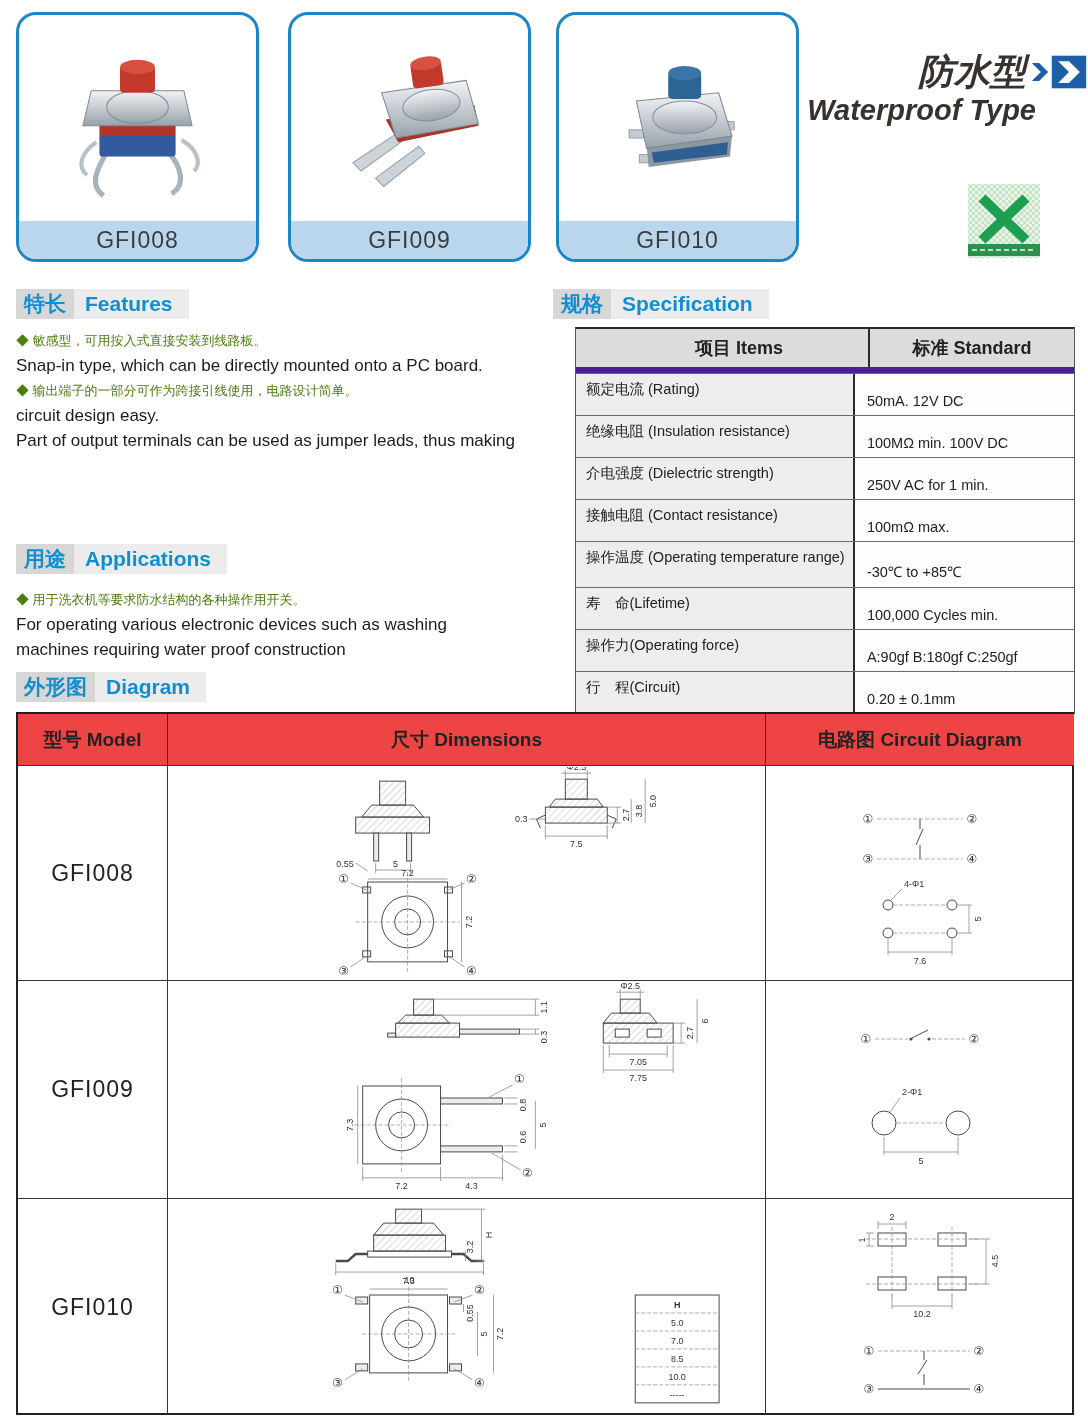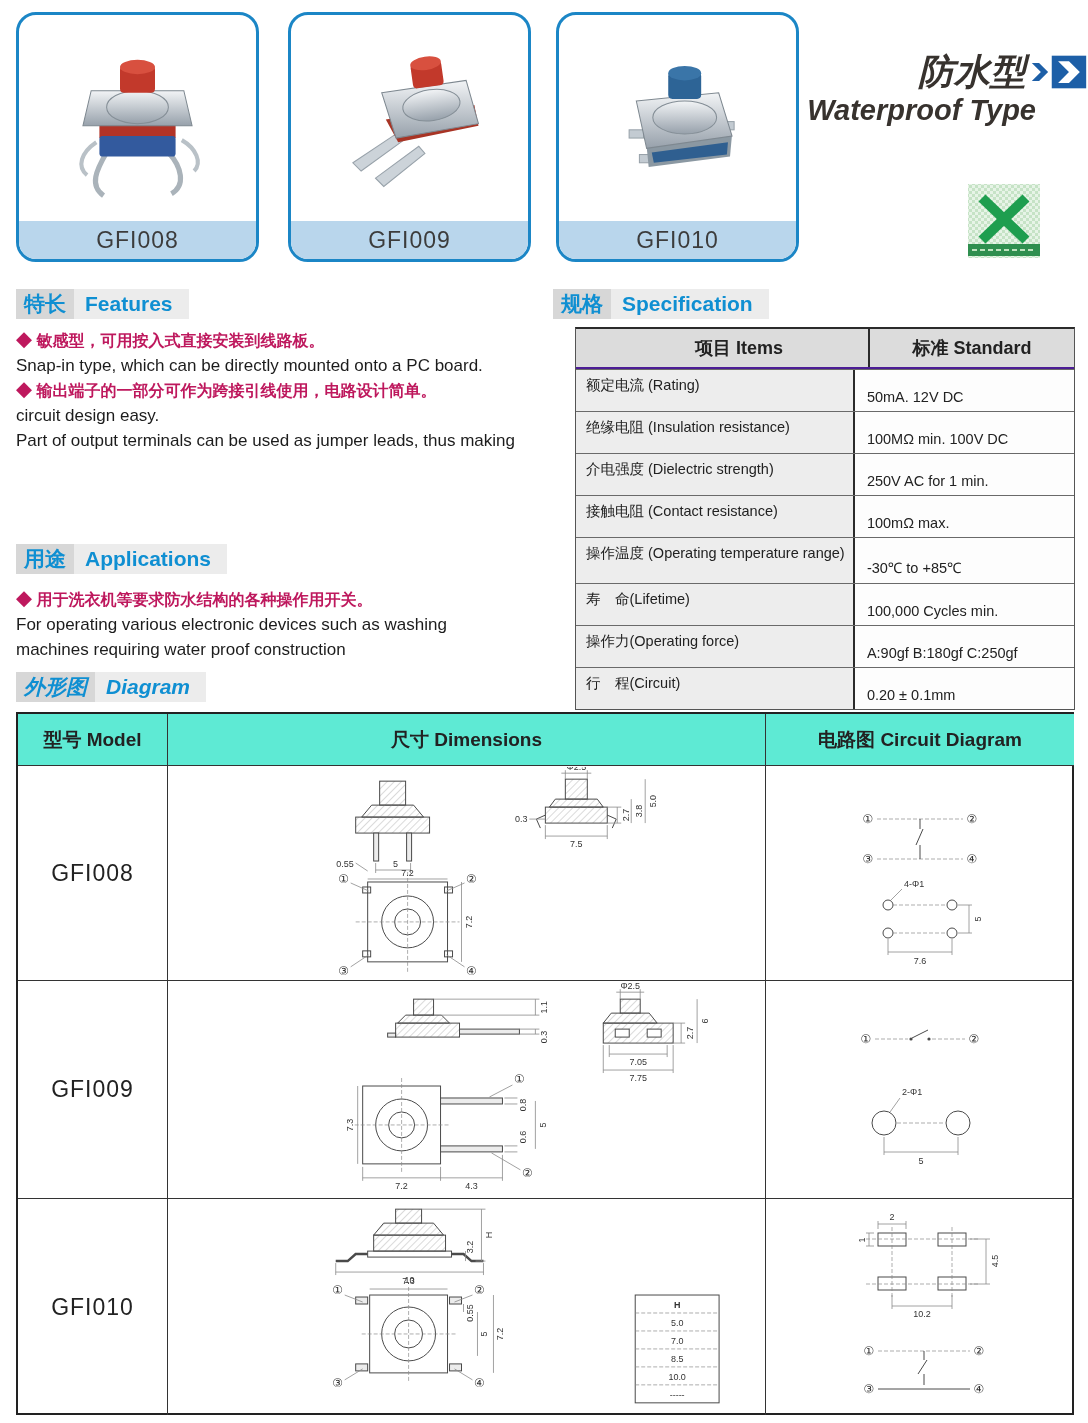--- a/index.html
+++ b/index.html
@@ -25,44 +25,44 @@
               font-style:italic; color:#37322e;text-align:right; }
   .cert-logo { position:absolute; top:182px; right:46px; width:76px; height:78px; }
 
   
   .sec { position:absolute; display:flex; font-weight:bold; font-size:21px; line-height:30px; }
   .sec .cn { background:#d7d7d7; color:#0f8fd2; padding:0 8px; }
   .sec .en { background:#ececec; color:#0f8fd2; padding:0 16px 0 11px; }
 
   .txtblock { position:absolute; left:16px; width:552px; }
   .txtblock p { line-height:25px; }
-  .txtblock .cn { font-size:16px; font-weight:bold; color:#be185d; }
+  .txtblock .cn { font-size:13px; font-weight:normal; color:#4d7c0f; }
   .txtblock .en { font-size:17px; color:#1c1c1c; }
 
   
   .spec { position:absolute; left:575px; top:327px; width:500px;
           border:1px solid #555; border-top:2px solid #2b2b2b; font-size:14.5px; }
   .spec .row { display:flex; border-top:1px solid #6a6a6a; }
   .spec .row:first-child { border-top:none; }
   .spec .c1 { width:280px; background:#ededed; border-right:2px solid #2b2b2b;
               padding:6px 4px 6px 10px; }
   .spec .c2 { width:220px; background:#fdfdfd; padding:19px 4px 6px 12px; }
-  .spec .head { background:#dcdcdc; font-size:18px; font-weight:bold; border-bottom:2px solid #4c1d95;padding-left:34px; }
+  .spec .head { background:#dcdcdc; font-size:18px; font-weight:bold; border-bottom:6px solid #4c1d95;padding-left:34px; }
   .spec .head .c1, .spec .head .c2 { background:#dcdcdc; text-align:center; padding:7px 0; }
 
   
   .diag { position:absolute; left:16px; top:712px; width:1058px; height:703px;
           border:2px solid #222; display:grid;
           grid-template-columns:150px 598px 1fr;
           grid-template-rows:52px 215px 218px auto; }
   .diag > div { border-right:1px solid #333; border-bottom:1px solid #333;
                 display:flex; align-items:center; justify-content:center; }
   .diag > div:nth-child(3n) { border-right:none; }
   .diag > div:nth-child(n+10) { border-bottom:none; }
-  .diag .hcell { background:#5eead4; font-size:19px; font-weight:bold; color:#222; }
+  .diag .hcell { background:#ef4444; font-size:19px; font-weight:bold; color:#222; }
   .diag .mcell { font-size:23px; color:#222; letter-spacing:1px; }
 
   
   svg text { font-size:9px; fill:#333; font-family:"Liberation Sans", sans-serif; }
   svg text.term { font-size:12px; fill:#333; }
   .tl  { stroke:#4a4a4a; stroke-width:1; fill:none; }
   .dim { stroke:#8a8a8a; stroke-width:0.8; fill:none; }
   .dsh { stroke:#8a8a8a; stroke-width:0.7; stroke-dasharray:4 2; fill:none; }
 </style>
 </head>
@@ -240,21 +240,21 @@
     <div class="row">
       <div class="c1">操作力(Operating force)</div>
       <div class="c2">A:90gf  B:180gf  C:250gf</div>
     </div>
     <div class="row">
       <div class="c1">行　程(Circuit)</div>
       <div class="c2">0.20 ± 0.1mm</div>
     </div>
   </div>
 
-  <div class="sec" style="left:16px; top:672px;font-style:italic;">
+  <div class="sec" style="left:16px; top:672px;">
     <span class="cn">外形图</span>
     <span class="en">Diagram</span>
   </div>
 
   <div class="diag">
     <div class="hcell">型号 Model</div>
     <div class="hcell">尺寸 Dimensions</div>
     <div class="hcell">电路图 Circuit Diagram</div>
 
     <div class="mcell">GFI008</div>

